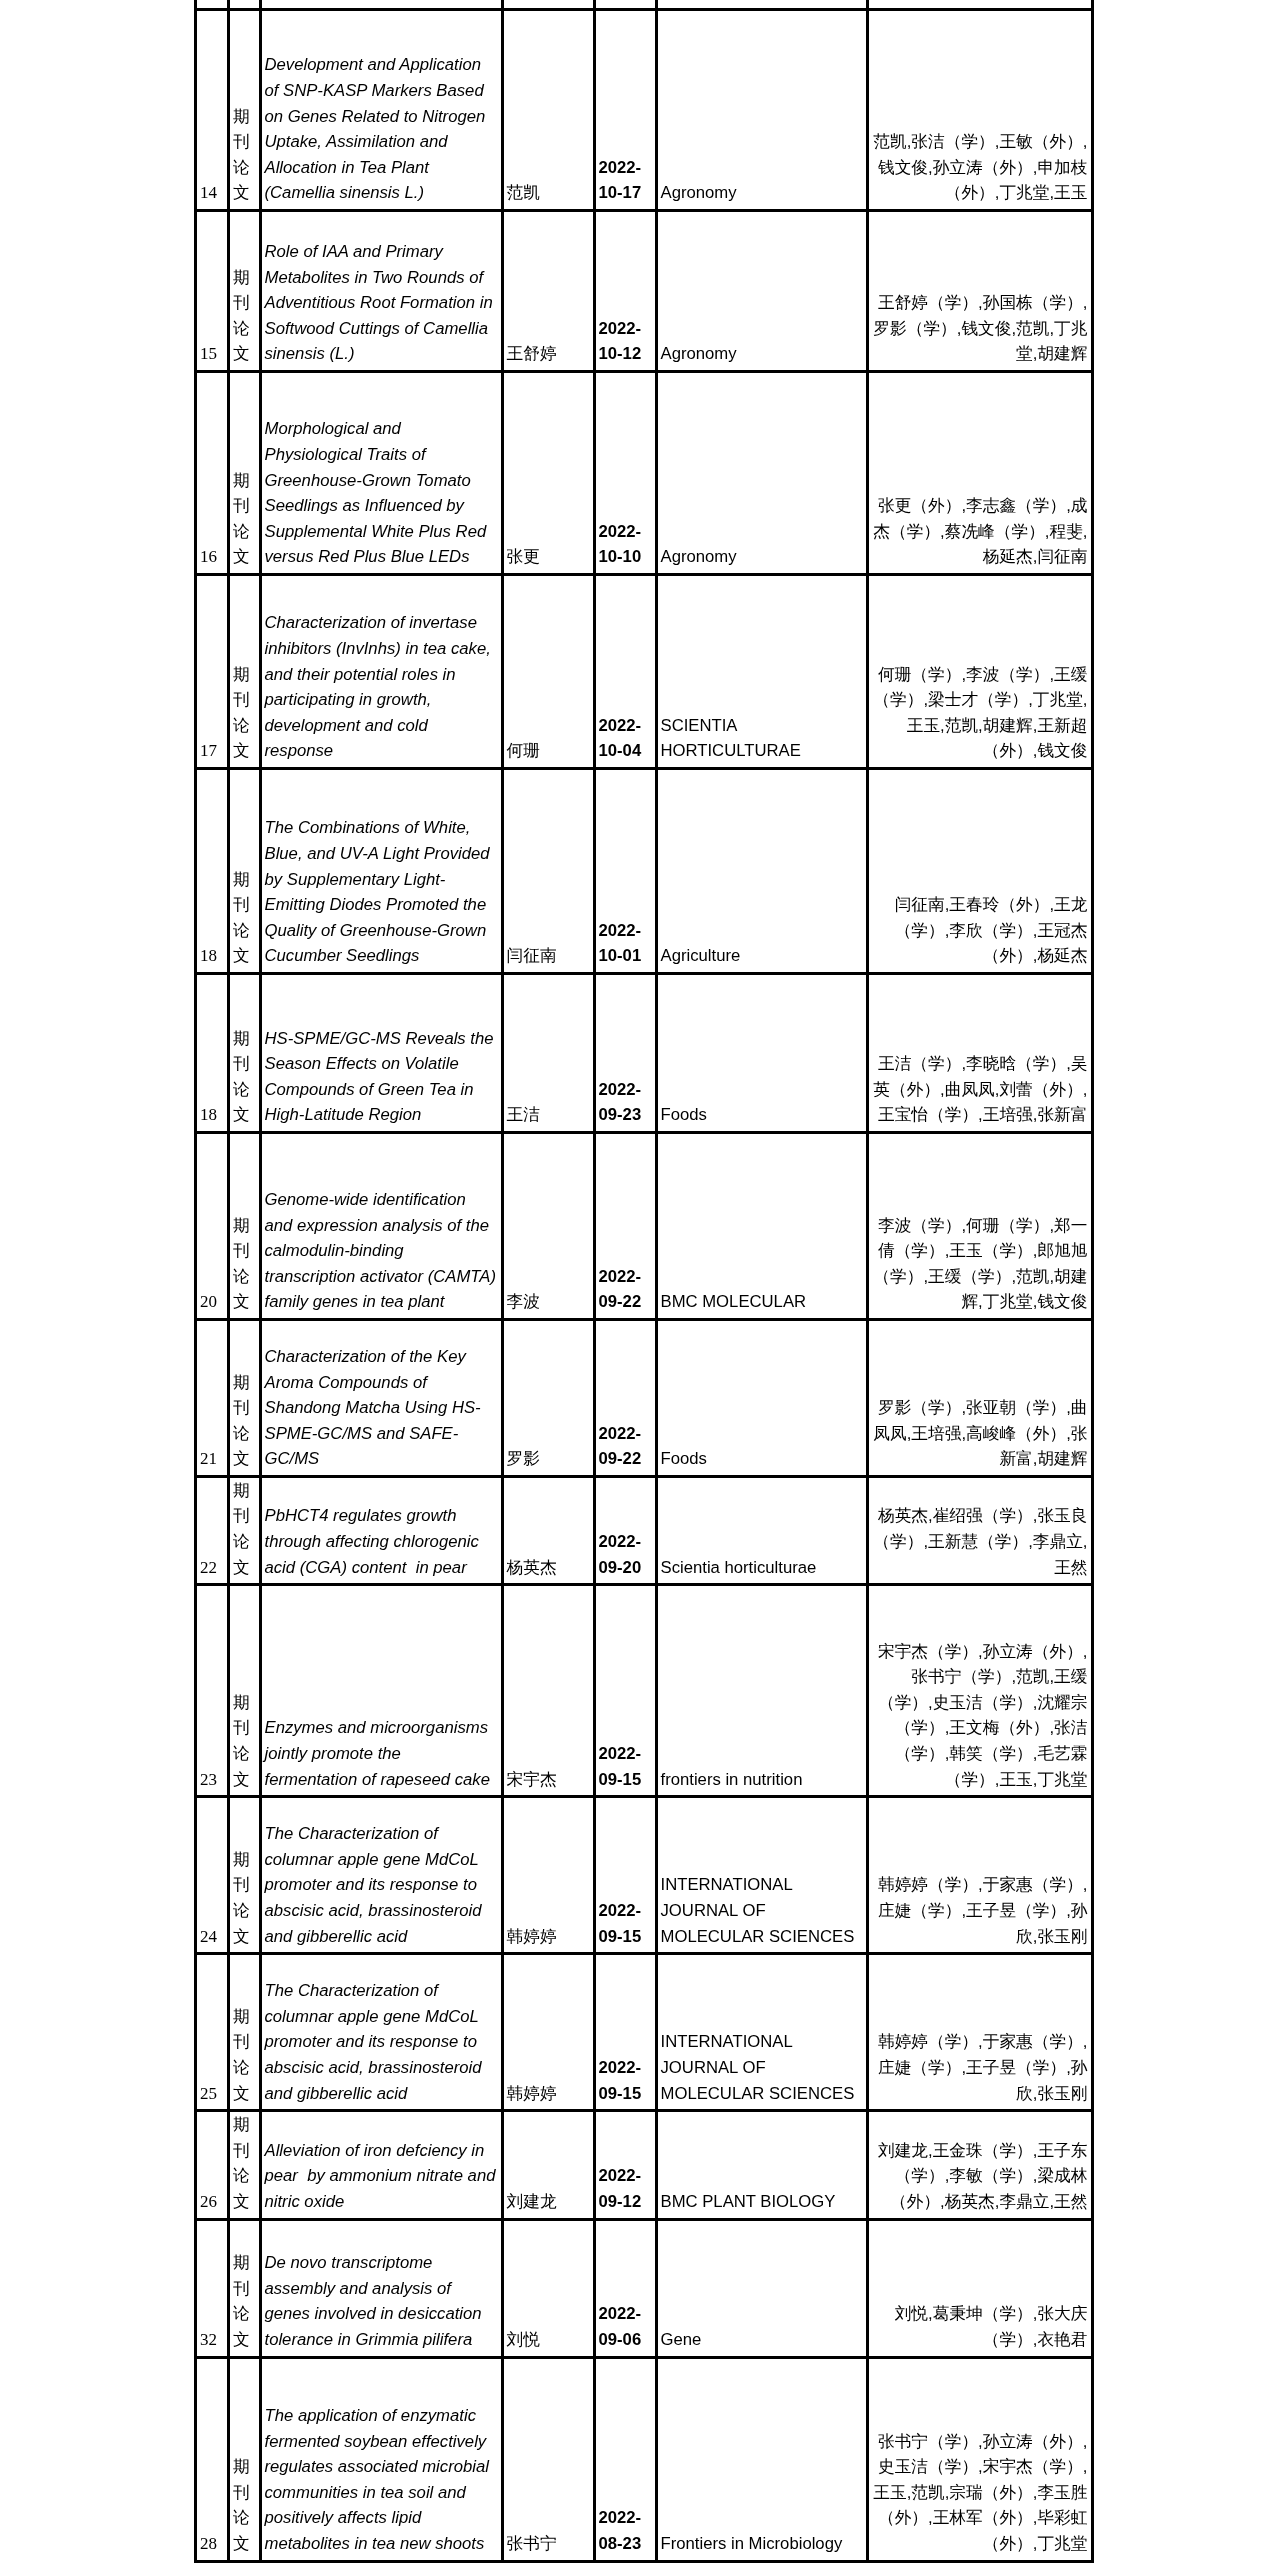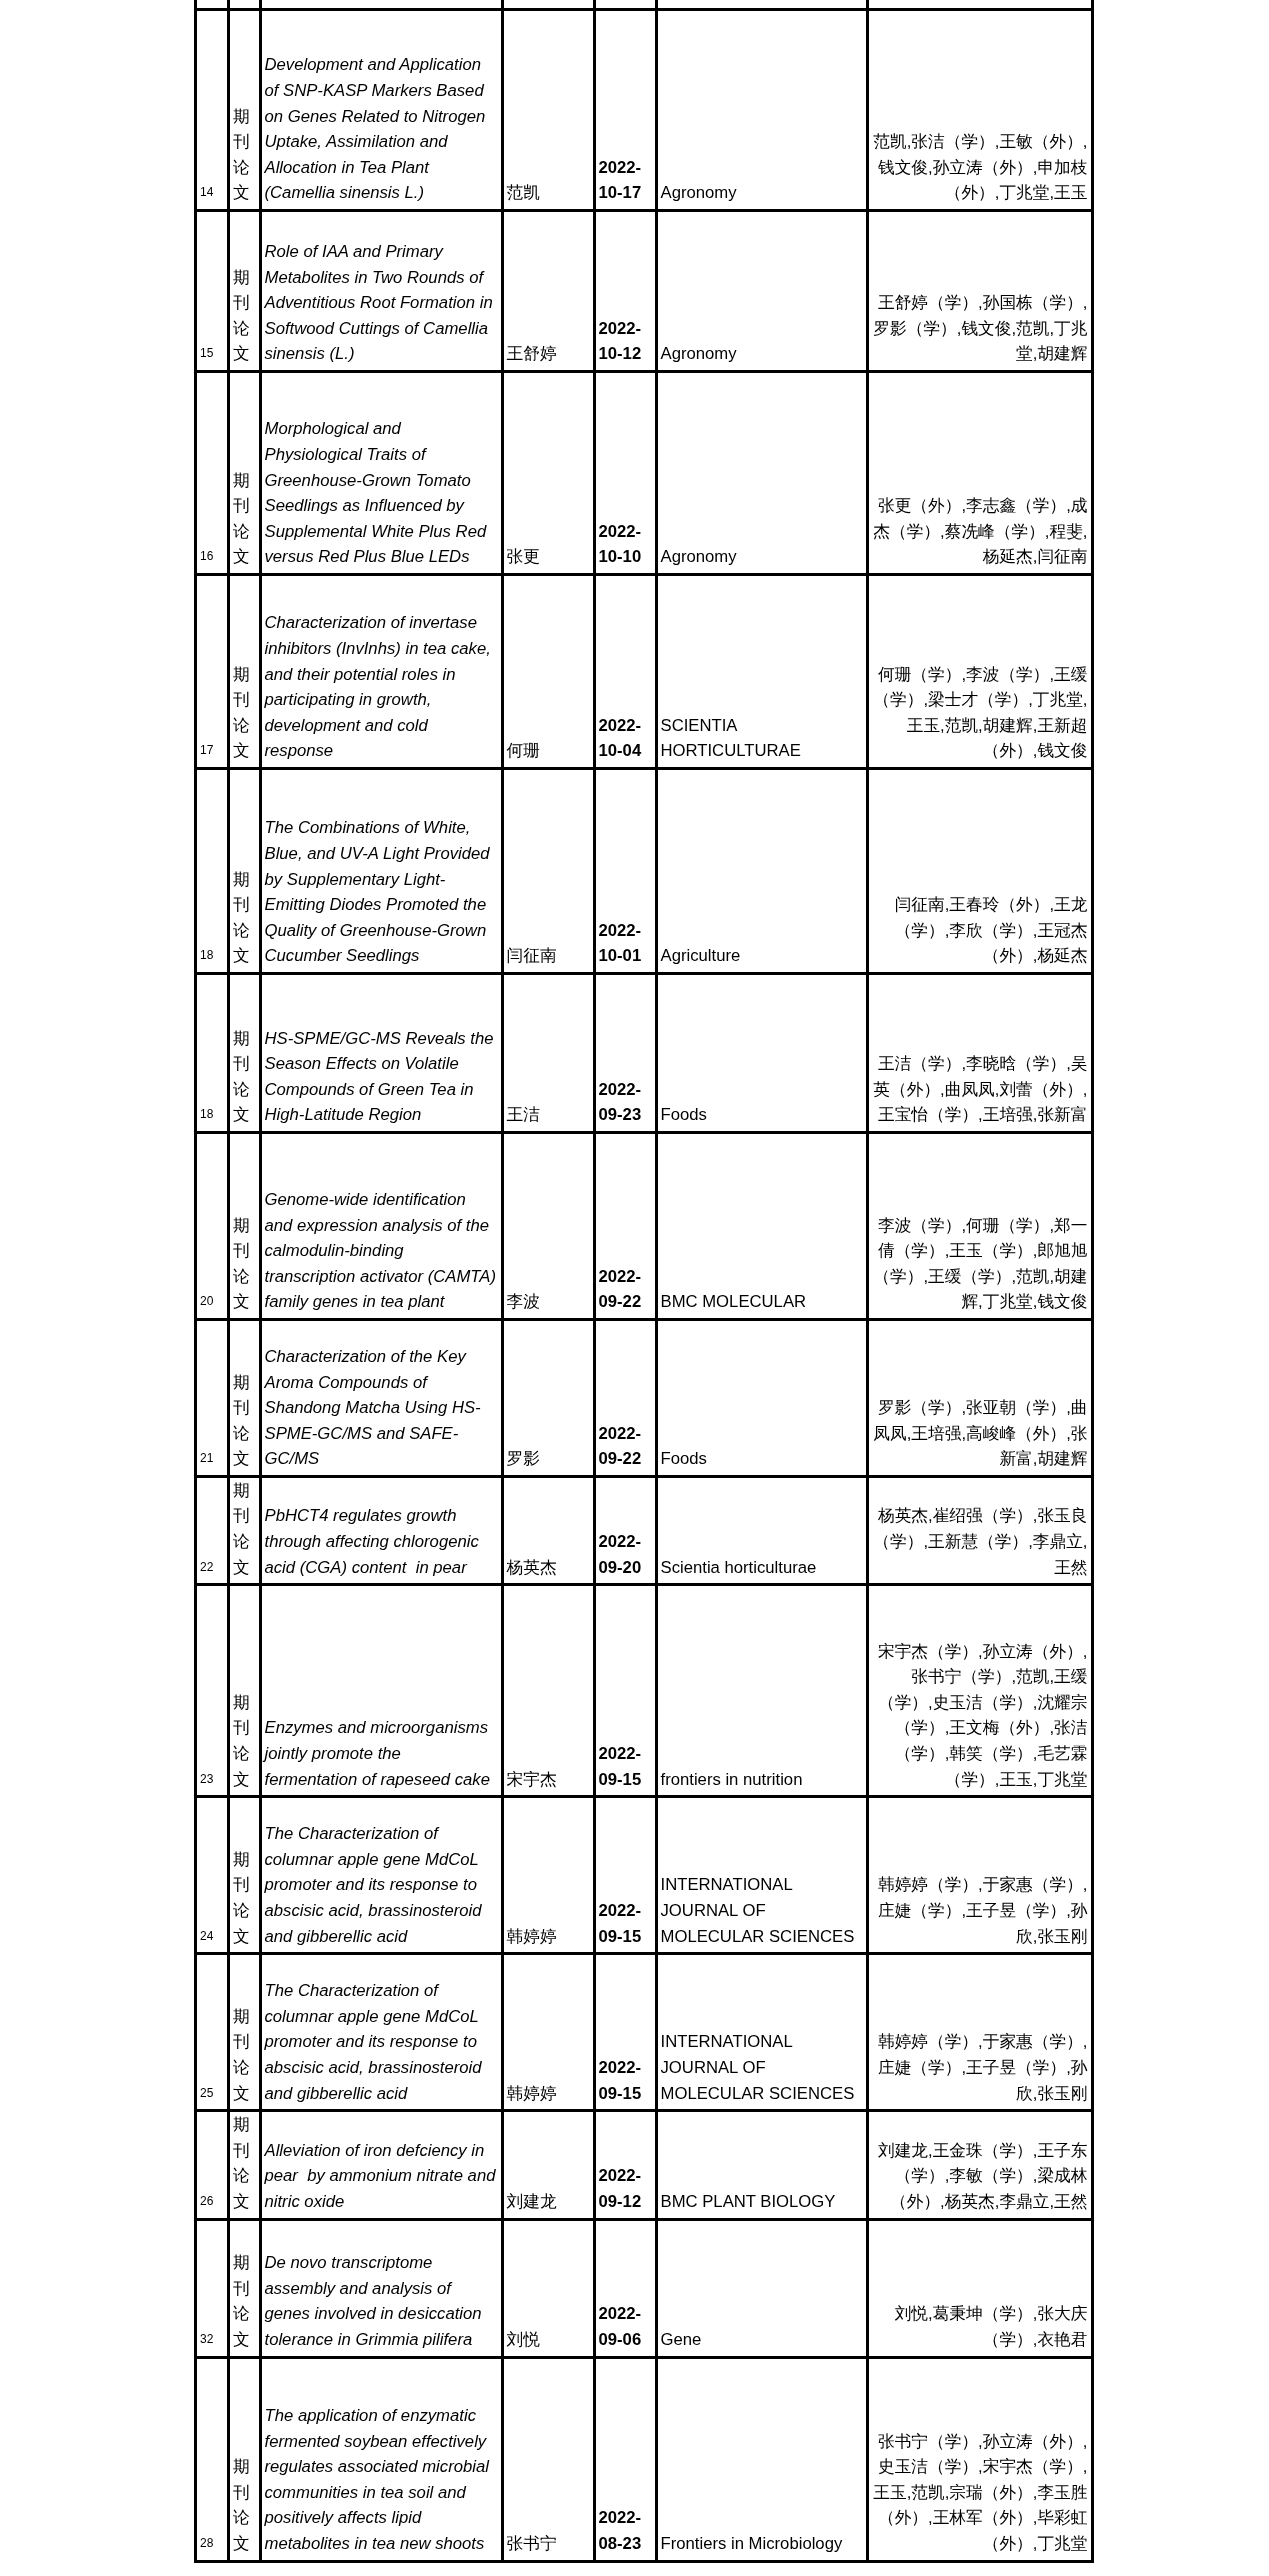--- a/index.html
+++ b/index.html
@@ -31,22 +31,22 @@
     border: 3px solid #000000;
     border-top-width: 3.9px;
     border-bottom-width: 3.9px;
     vertical-align: bottom;
     padding: 0 3px 3px 3px;
     overflow: hidden;
     word-wrap: break-word;
   }
   td.col-no {
     vertical-align: top;
-    font-family: Liberation Sans, sans-serif;
-    font-size: 12px;
+    font-family: Liberation Serif, serif;
+    font-size: 17px;
     padding: 1px 1px 0 2px;
   }
   td.col-type {
     padding-left: 3.9px;
     padding-right: 2px;
     word-break: break-all;
   }
   td.col-title {
     white-space: pre-wrap;
     padding-right: 29.5px;

